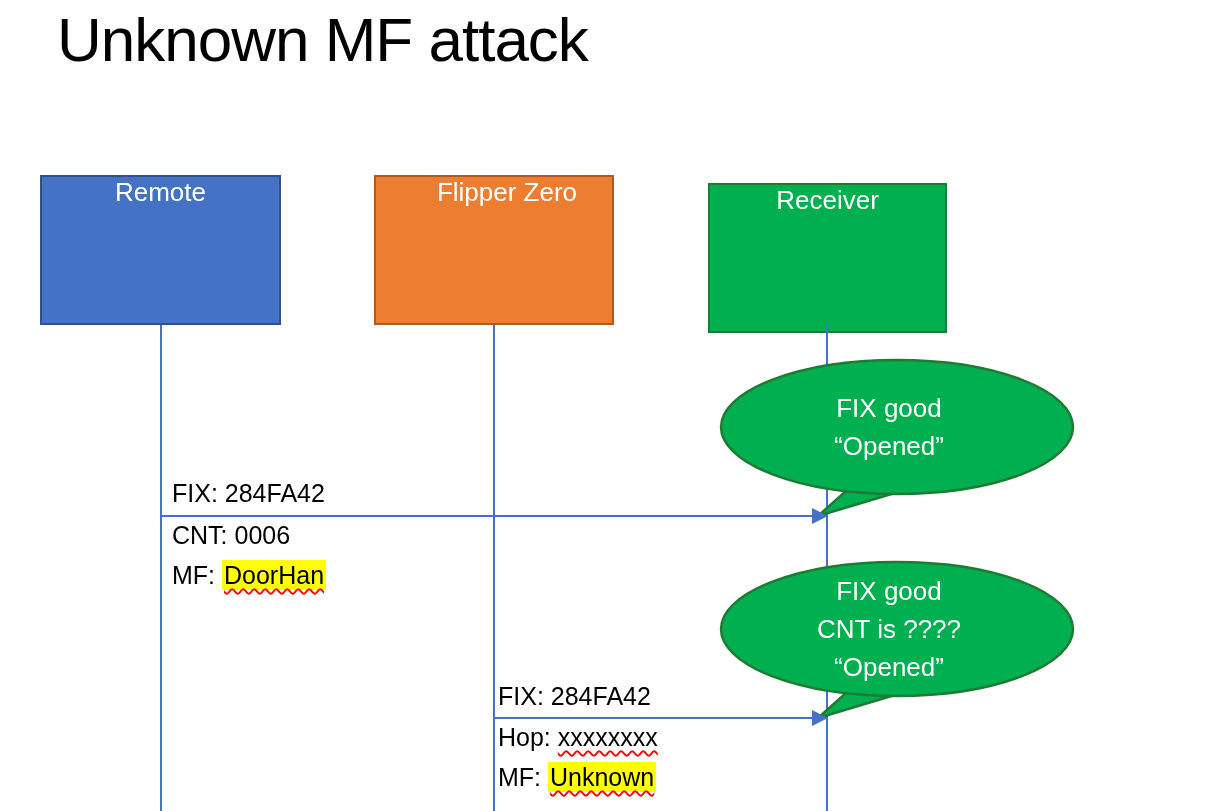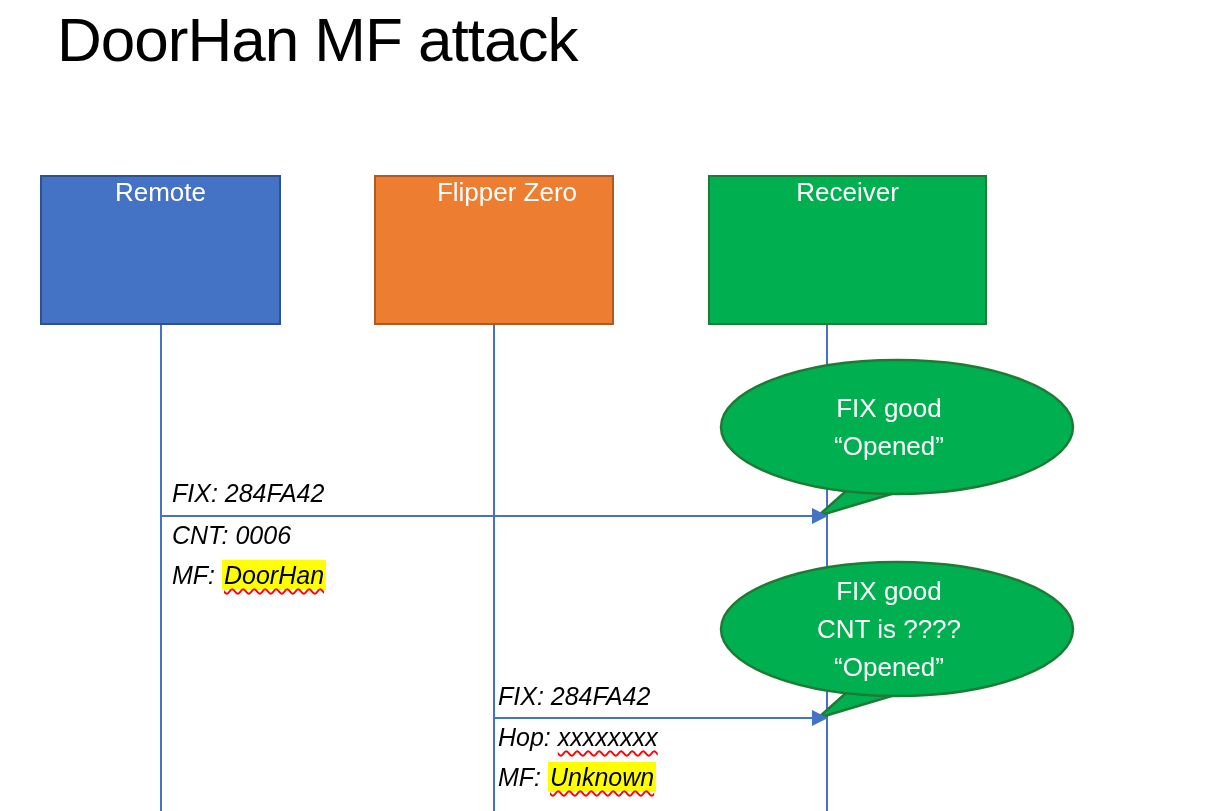--- a/index.html
+++ b/index.html
@@ -60,21 +60,20 @@
     border-top: 8px solid transparent;
     border-bottom: 8px solid transparent;
     border-left: 16px solid #4472C4;
   }
   .msg-label {
     position: absolute;
     font-size: 25px;
     color: #000000;
     white-space: nowrap;
     line-height: 30px;
-    font-style: italic;
   }
   .hl {
     background: #FFFF00;
     padding: 1px 2px;
   }
   .wavy {
     text-decoration-line: underline;
     text-decoration-style: wavy;
     text-decoration-color: #FF0000;
     text-decoration-thickness: 2px;
@@ -109,29 +108,29 @@
     display: block;
     line-height: 32px;
     white-space: nowrap;
   }
 </style>
 </head>
 <body>
 
 <div class="slide">
 
-  <h1 class="title">DoorHan MF attack</h1>
+  <h1 class="title">Unknown MF attack</h1>
 
   <div class="actor-box" style="left: 40px; width: 241px; background-color: rgb(68, 114, 196); border-color: rgb(47, 82, 143);">
     <span>Remote</span>
   </div>
   <div class="actor-box" style="left: 374px; width: 240px; background-color: rgb(237, 125, 49); border-color: rgb(174, 90, 33); padding-left: 26px;">
     <span>Flipper Zero</span>
   </div>
-  <div class="actor-box" style="left: 708px; width: 279px; background-color: rgb(0, 176, 80); border-color: rgb(30, 123, 52);">
+  <div class="actor-box" style="left: 708px; width: 239px; background-color: rgb(0, 176, 80); border-color: rgb(30, 123, 52); margin-top: 8px;">
     <span>Receiver</span>
   </div>
 
   <div class="lifeline" style="left:160px;"></div>
   <div class="lifeline" style="left:493px;"></div>
   <div class="lifeline" style="left:826px;"></div>
 
   <div class="callout" style="left:715px; top:356px;">
     <svg width="365" height="170">
       <polygon points="150,118 210,128 103,160" stroke-width="2.5" stroke="#1E7B34" fill="#00B050"></polygon>

